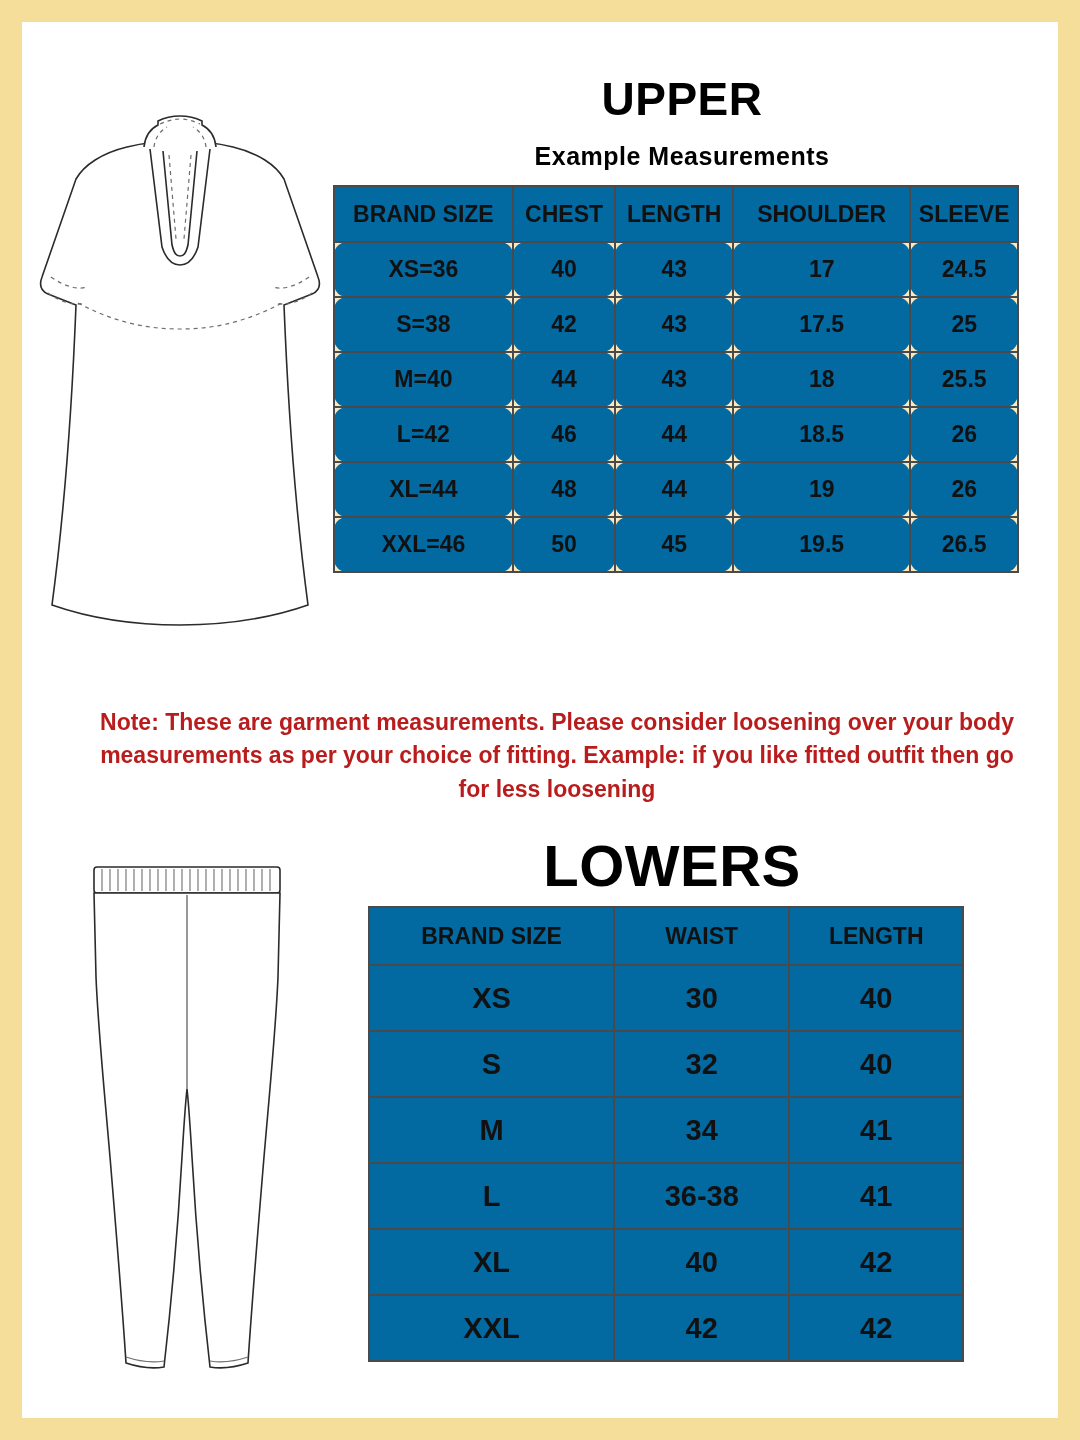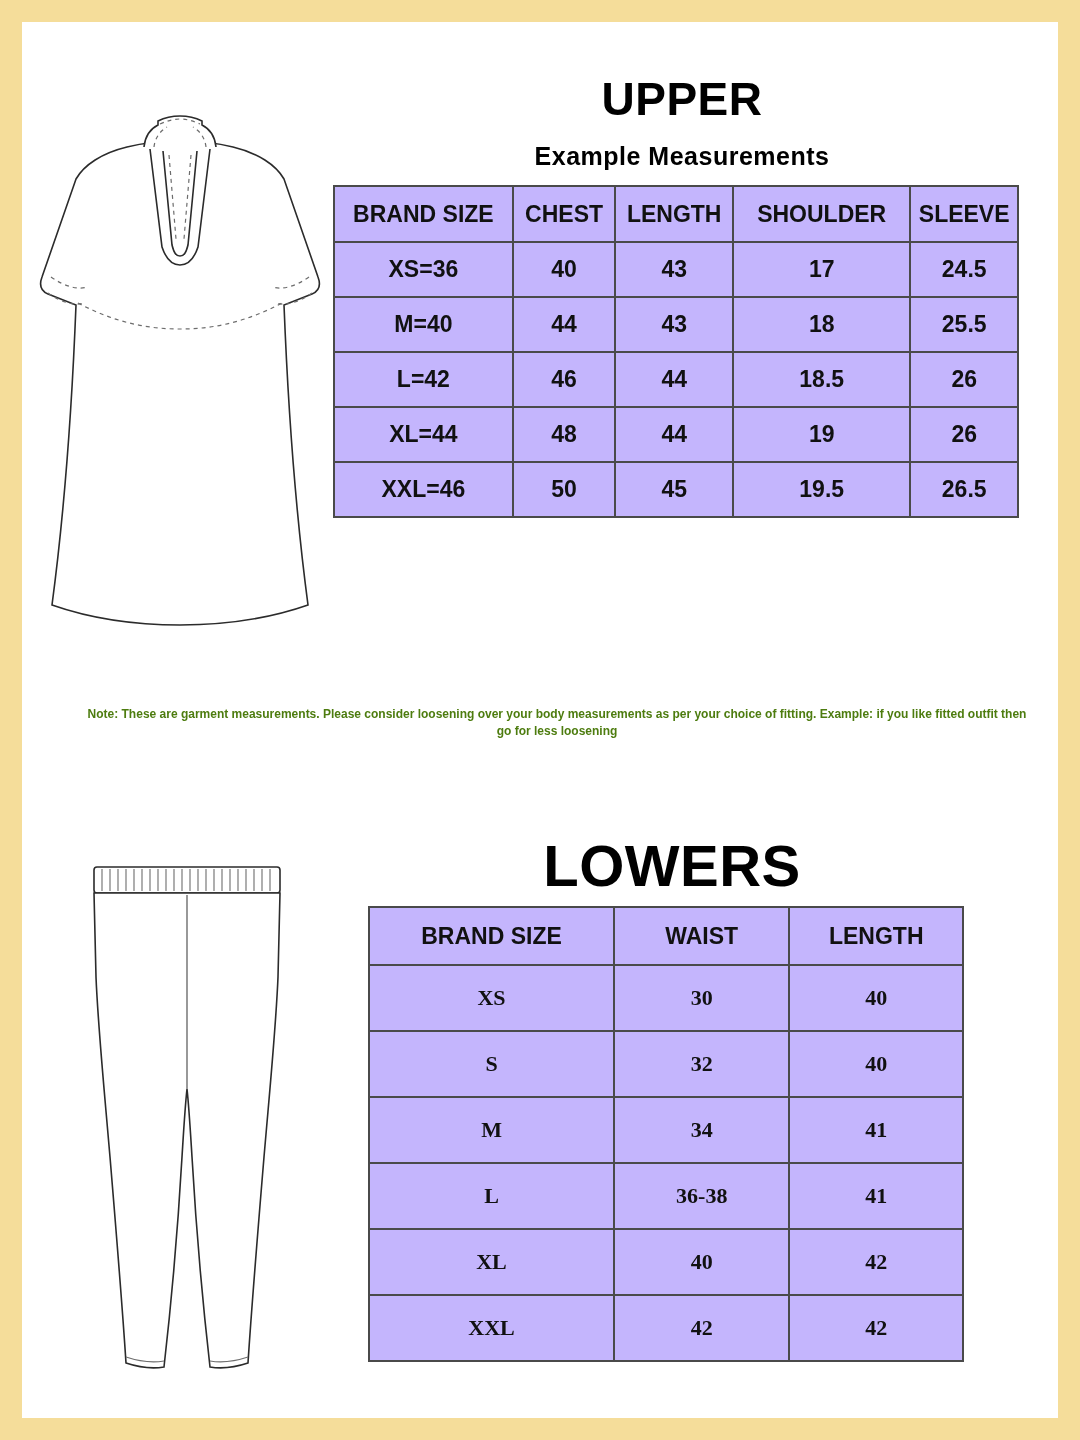--- a/index.html
+++ b/index.html
@@ -51,72 +51,72 @@
   table.sizechart {
     position: absolute;
     border-collapse: collapse;
     background: #fbe8bf;
   }
   table.sizechart td, table.sizechart th {
     border: 2px solid #4a4a4a;
     text-align: center;
     font-weight: bold;
     color: #111;
-    background: #c4b5fd;
+    background: #0369a1;
   }
   
   #upper-table {
     left: 311px;
     top: 163px;
     width: 686px;
   }
   #upper-table th {
     font-size: 23px;
     height: 56px;
     padding: 0 6px;
   }
   #upper-table td {
     font-size: 23px;
     height: 55px;
+    border-radius: 13px;
   }
   #upper-table .c0 { width: 190px; }
   #upper-table .c1 { width: 104px; }
   #upper-table .c2 { width: 119px; }
   #upper-table .c3 { width: 182px; }
   #upper-table .c4 { width: 108px; }
 
   
   #lowers-table {
     left: 346px;
     top: 884px;
     width: 596px;
   }
   #lowers-table th {
     font-size: 23px;
     height: 58px;
   }
   #lowers-table td {
-    font-size: 22px;
+    font-size: 29px;
     height: 66px;
-    font-family: Liberation Serif, serif;
   }
   #lowers-table .l0 { width: 246px; }
   #lowers-table .l1 { width: 176px; margin-left: 44px; }
   #lowers-table .l2 { width: 174px; }
 
   .note {
     position: absolute;
     left: 60px;
     top: 684px;
     width: 950px;
     text-align: center;
-    font-size: 12px;
+    font-size: 23px;
     font-weight: bold;
     line-height: 1.45;
-    color: #4d7c0f;
+    color: #b91c1c;
   }
 
   .illus {
     position: absolute;
   }
   #kurta-illus { left: 10px; top: 85px; }
   #pant-illus  { left: 30px; top: 835px; }
 </style>
 </head>
 <body>
@@ -175,20 +175,27 @@
           <th class="c4">SLEEVE</th>
         </tr>
       </thead>
       <tbody>
         <tr>
           <td>XS=36</td>
           <td>40</td>
           <td>43</td>
           <td>17</td>
           <td>24.5</td>
+        </tr>
+        <tr>
+          <td>S=38</td>
+          <td>42</td>
+          <td>43</td>
+          <td>17.5</td>
+          <td>25</td>
         </tr>
         <tr>
           <td>M=40</td>
           <td>44</td>
           <td>43</td>
           <td>18</td>
           <td>25.5</td>
         </tr>
         <tr>
           <td>L=42</td>

